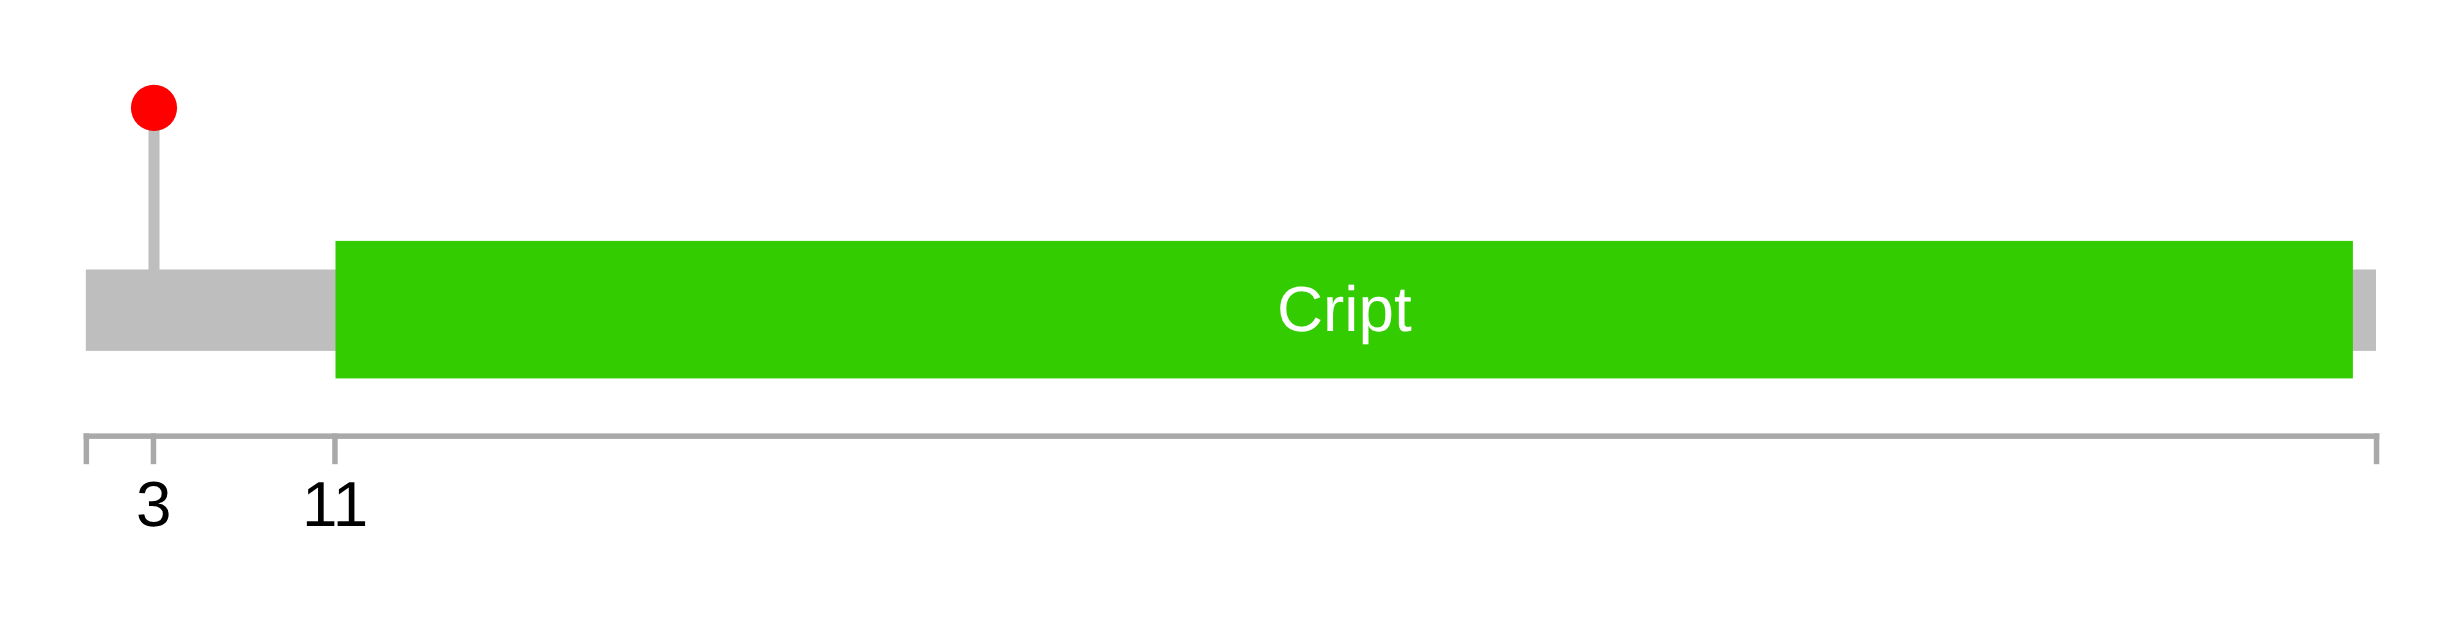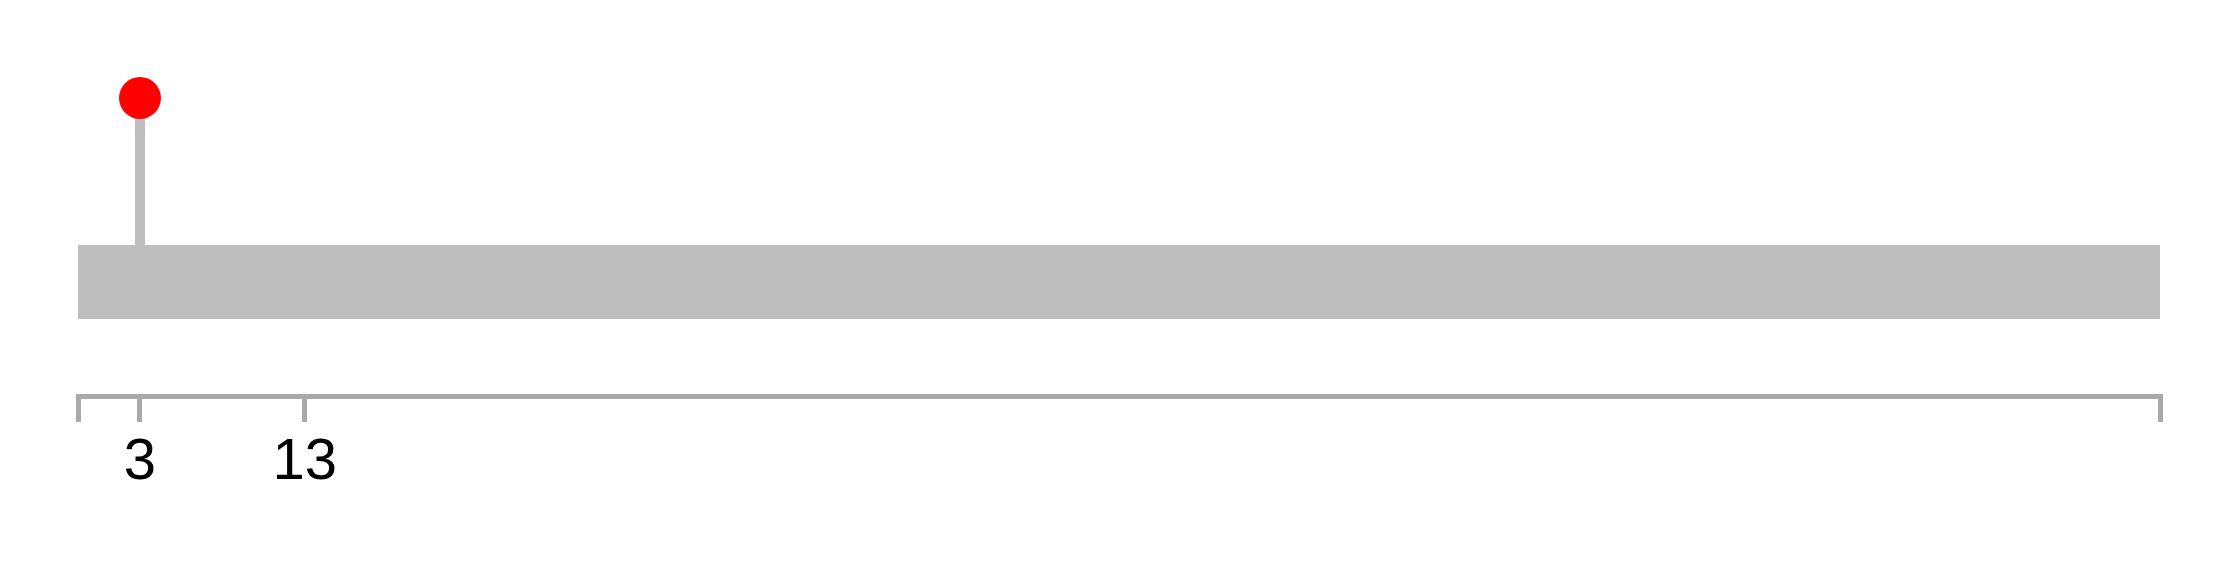--- a/index.html
+++ b/index.html
@@ -30,21 +30,24 @@
     text-align: center;
   }
   .lollipop-circle { border-radius: 50%; }
 </style>
 </head>
 <body>
 
 <div class="figure" id="plot">
     <div class="abs" style="left: 134.842px; top: 118px; width: 10px; height: 128px; background: rgb(190, 190, 190);"></div>
     <div class="abs" style="left: 78px; top: 245px; width: 2082px; height: 74px; background: rgb(190, 190, 190);"></div>
+    <div class="abs domain-box" style="left: 304.752px; top: 219px; width: 1834.63px; height: 125px; background: rgb(51, 204, 0);">
+      <span class="domain-label" style="color: rgb(255, 255, 255);">Cript</span>
+    </div>
     <div class="abs lollipop-circle" style="left: 118.842px; top: 77px; width: 42px; height: 42px; background: rgb(255, 0, 0);"></div>
     <div class="abs" style="left: 75.5px; top: 394px; width: 2087px; height: 5px; background: rgb(169, 169, 169);"></div>
     <div class="abs" style="left: 75.5px; top: 394px; width: 5px; height: 28px; background: rgb(169, 169, 169);"></div>
     <div class="abs" style="left: 137.342px; top: 394px; width: 5px; height: 28px; background: rgb(169, 169, 169);"></div>
     <div class="abs axis-label" style="left: 139.842px; top: 430px; color: rgb(0, 0, 0);">3</div>
     <div class="abs" style="left: 302.252px; top: 394px; width: 5px; height: 28px; background: rgb(169, 169, 169);"></div>
-    <div class="abs axis-label" style="left: 304.752px; top: 430px; color: rgb(0, 0, 0);">13</div>
+    <div class="abs axis-label" style="left: 304.752px; top: 430px; color: rgb(0, 0, 0);">11</div>
     <div class="abs" style="left: 2157.5px; top: 394px; width: 5px; height: 28px; background: rgb(169, 169, 169);"></div>
   </div>
 
 </body></html>

